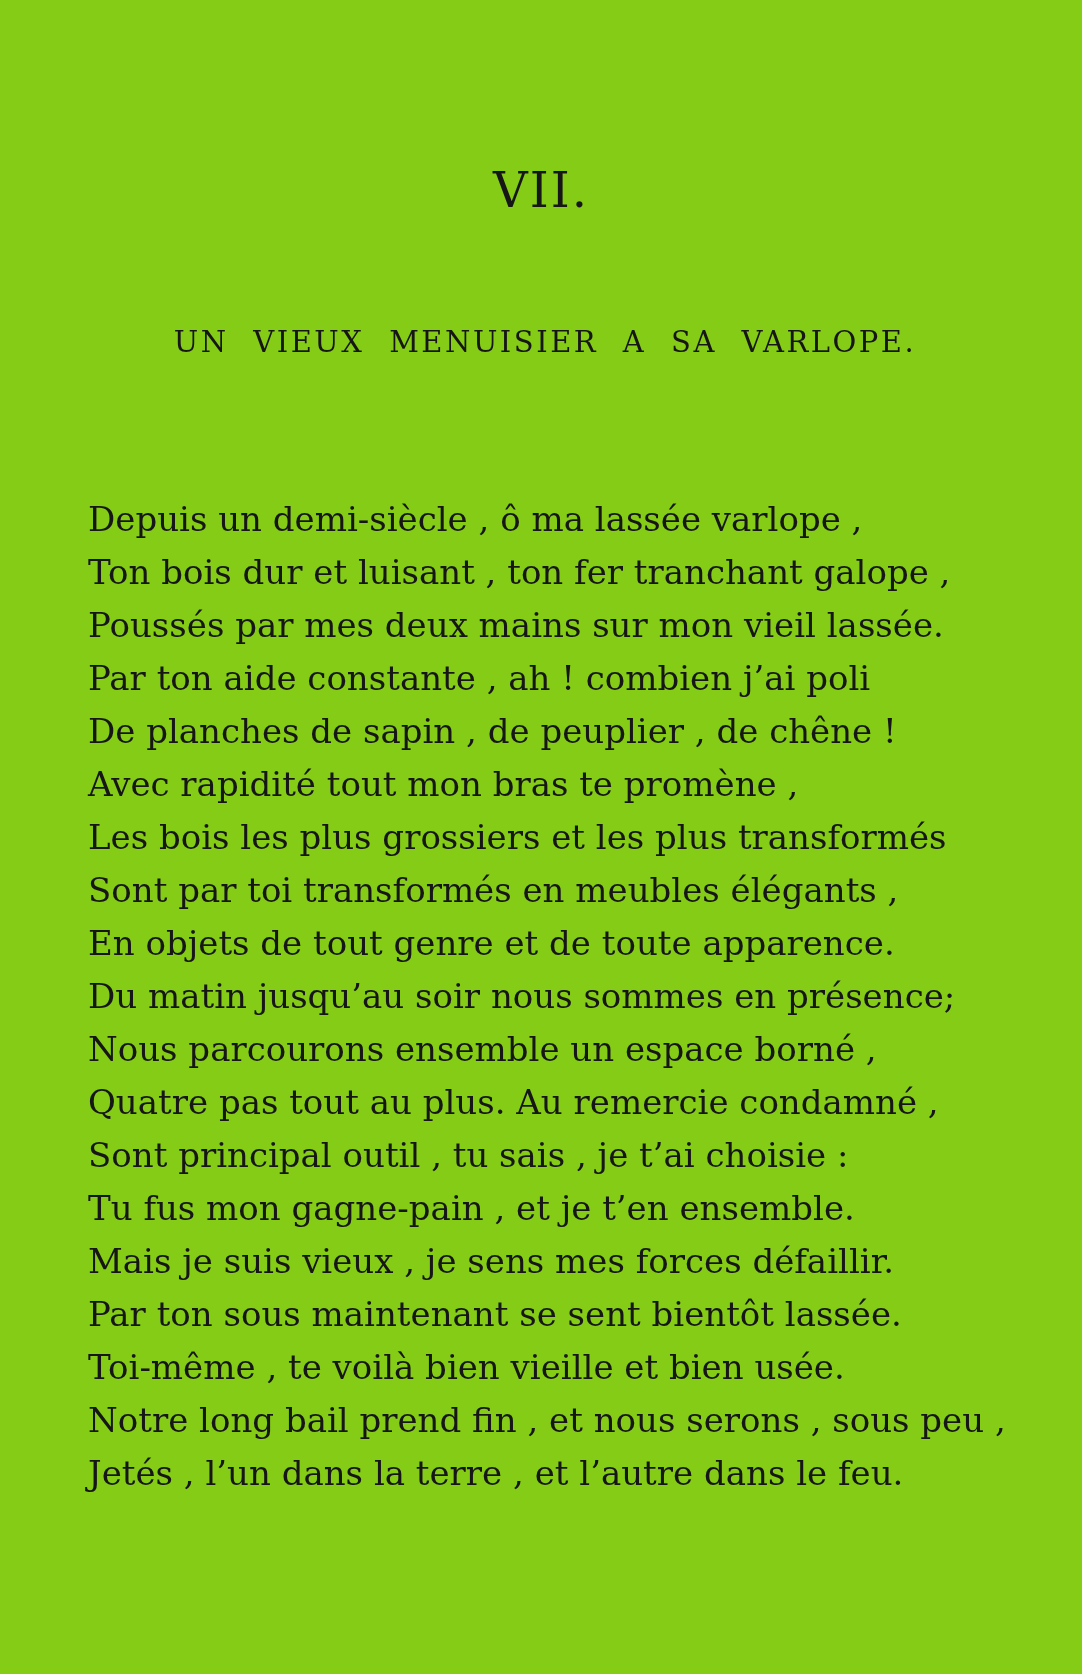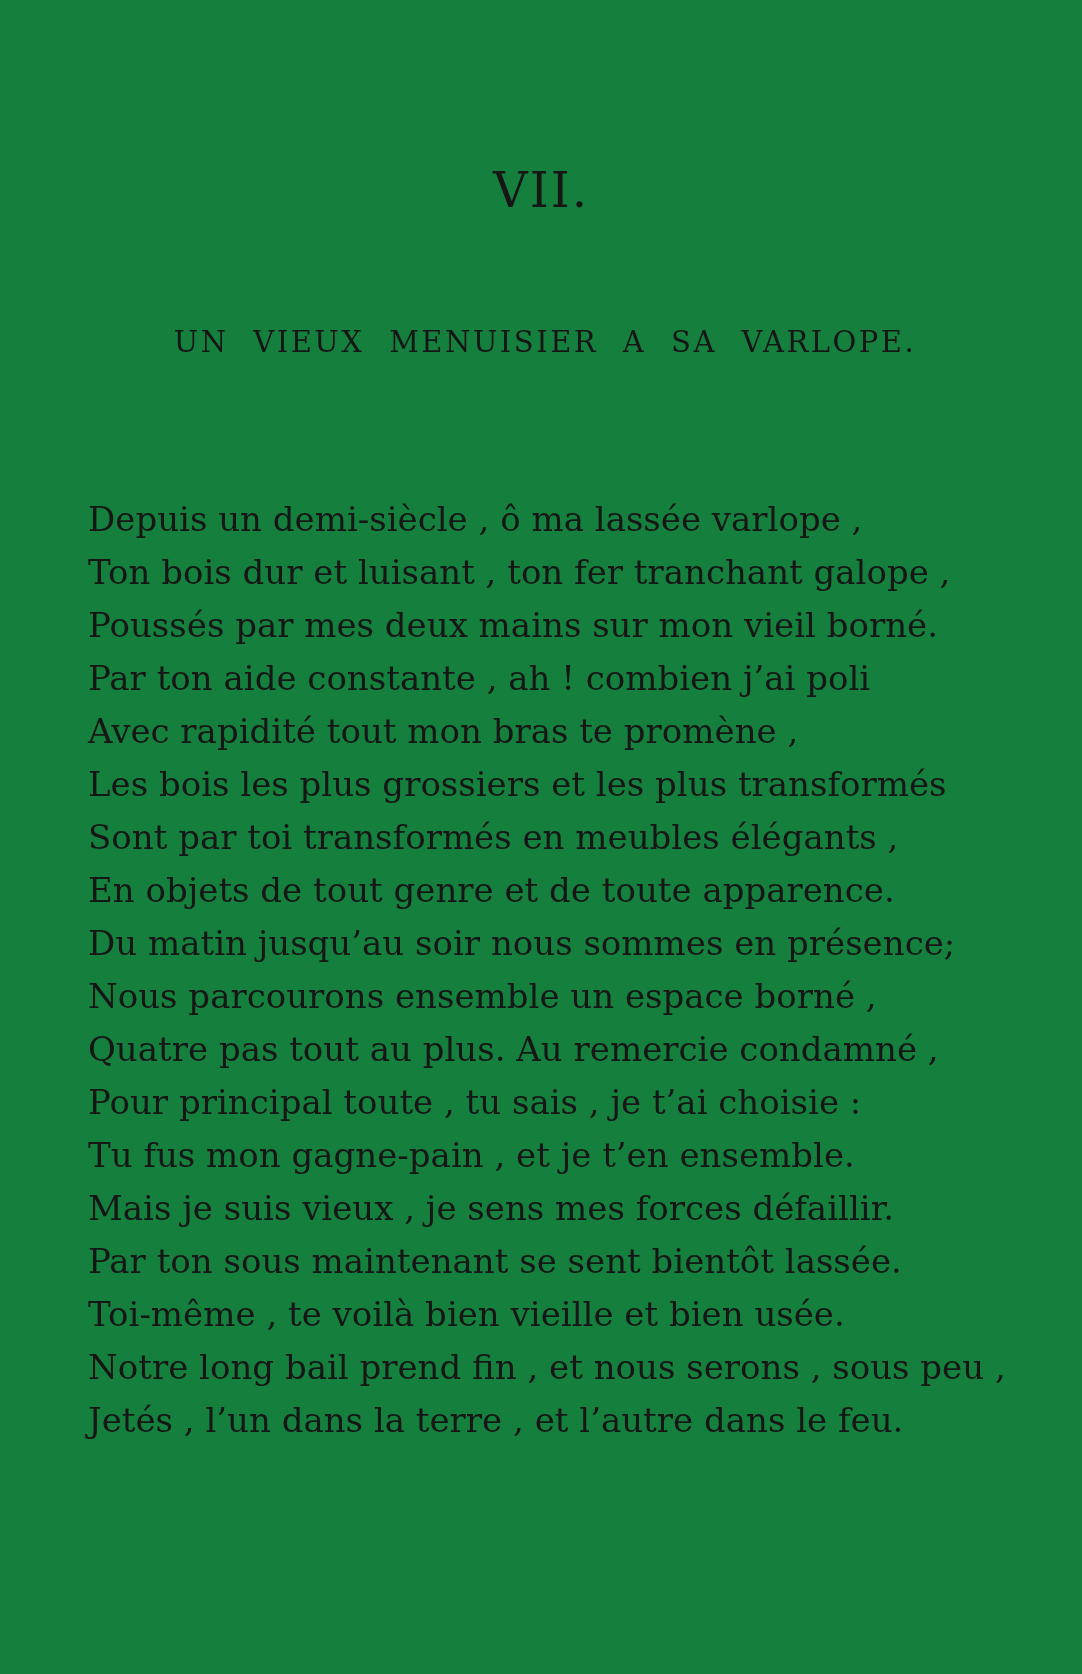--- a/index.html
+++ b/index.html
@@ -4,21 +4,21 @@
 <style>
   html, body {
     margin: 0;
     padding: 0;
     background: #ffffff;
   }
   .page {
     position: relative;
     width: 1082px;
     height: 1674px;
-    background: #15803d;
+    background: #84cc16;
     color: #161616;
     font-family: "DejaVu Serif", "Liberation Serif", serif;
     overflow: hidden;
   }
   .section-number {
     position: absolute;
     top: 166px;
     left: 0;
     width: 100%;
     margin: 0;
@@ -58,30 +58,31 @@
 
 <div class="page">
 
   <h1 class="section-number">VII.</h1>
 
   <h2 class="poem-title">UN VIEUX MENUISIER A SA VARLOPE.</h2>
 
   <div class="poem">
     <div class="poem-line">Depuis un demi-siècle , ô ma lassée varlope ,</div>
     <div class="poem-line">Ton bois dur et luisant , ton fer tranchant galope ,</div>
-    <div class="poem-line">Poussés par mes deux mains sur mon vieil borné.</div>
+    <div class="poem-line">Poussés par mes deux mains sur mon vieil lassée.</div>
     <div class="poem-line">Par ton aide constante , ah ! combien j’ai poli</div>
+    <div class="poem-line">De planches de sapin , de peuplier , de chêne !</div>
     <div class="poem-line">Avec rapidité tout mon bras te promène ,</div>
     <div class="poem-line">Les bois les plus grossiers et les plus transformés</div>
     <div class="poem-line">Sont par toi transformés en meubles élégants ,</div>
     <div class="poem-line">En objets de tout genre et de toute apparence.</div>
     <div class="poem-line">Du matin jusqu’au soir nous sommes en présence;</div>
     <div class="poem-line">Nous parcourons ensemble un espace borné ,</div>
     <div class="poem-line">Quatre pas tout au plus. Au remercie condamné ,</div>
-    <div class="poem-line">Pour principal toute , tu sais , je t’ai choisie :</div>
+    <div class="poem-line">Sont principal outil , tu sais , je t’ai choisie :</div>
     <div class="poem-line">Tu fus mon gagne-pain , et je t’en ensemble.</div>
     <div class="poem-line">Mais je suis vieux , je sens mes forces défaillir.</div>
     <div class="poem-line">Par ton sous maintenant se sent bientôt lassée.</div>
     <div class="poem-line">Toi-même , te voilà bien vieille et bien usée.</div>
     <div class="poem-line">Notre long bail prend fin , et nous serons , sous peu ,</div>
     <div class="poem-line">Jetés , l’un dans la terre , et l’autre dans le feu.</div>
   </div>
 
 </div>
 

